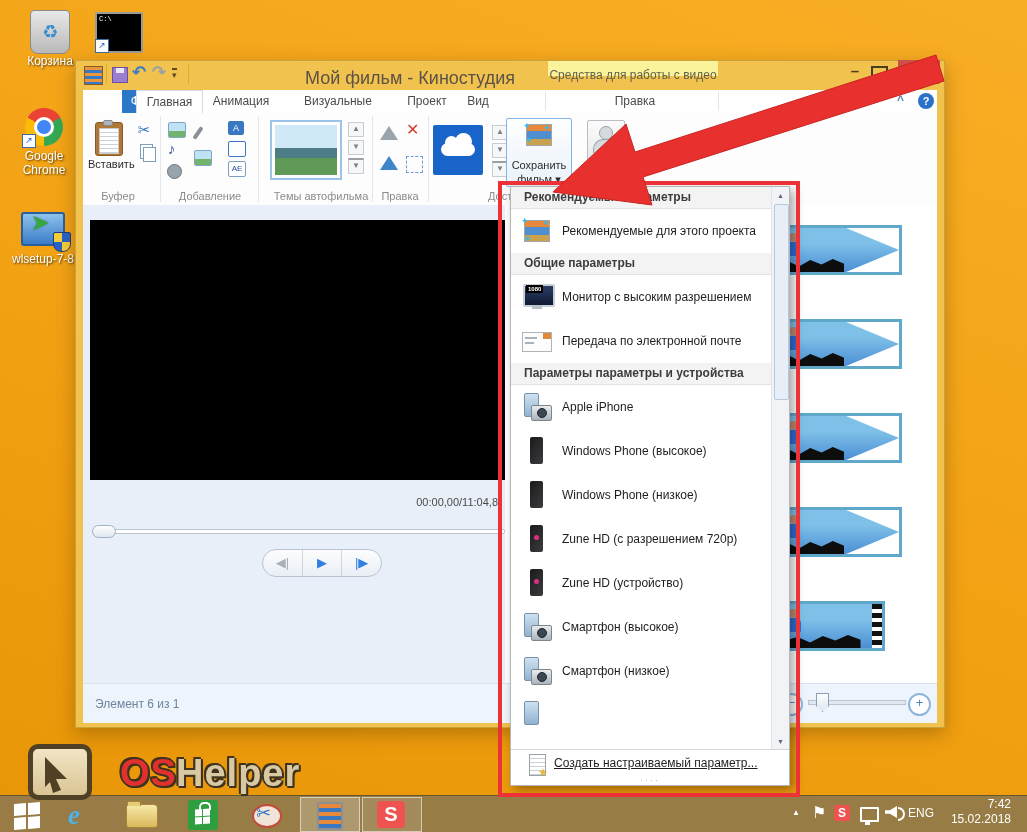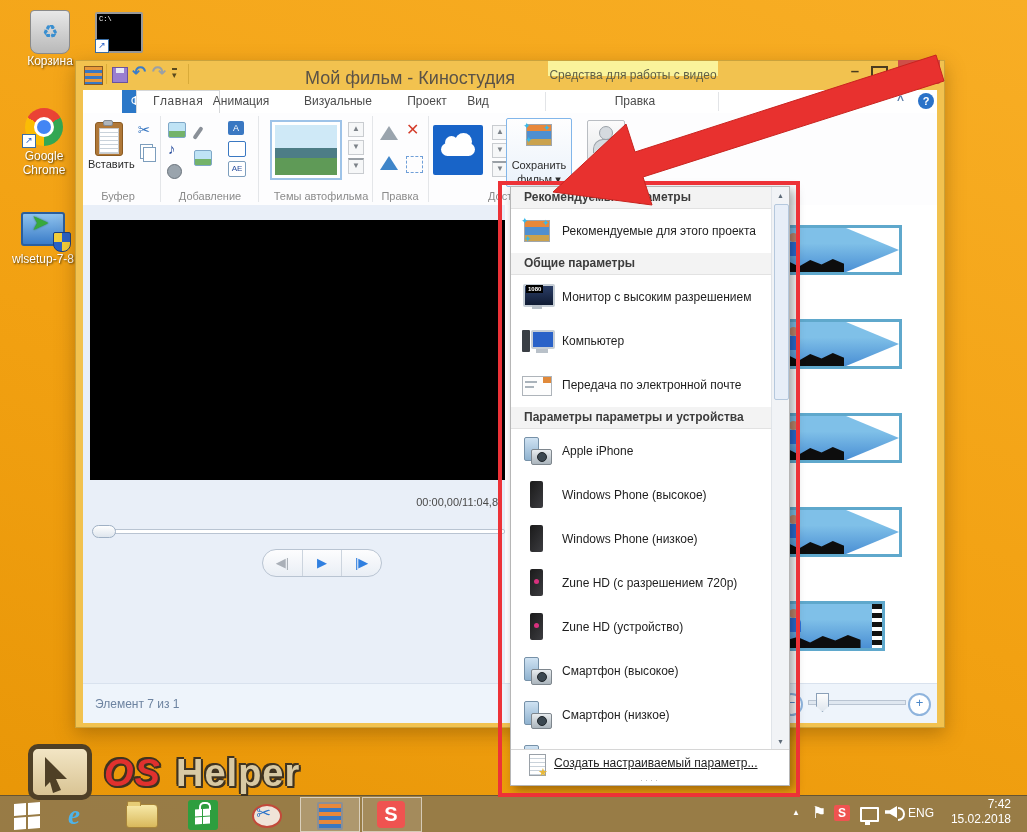--- a/index.html
+++ b/index.html
@@ -169,21 +169,21 @@
   <div class="abs" style="left:172px;top:68px;font-size:9px;color:#5a4a1e;border-top:2px solid #5a4a1e;line-height:10px;">▾</div>
   <div class="abs" style="left:188px;top:64px;width:1px;height:20px;background:#d9ab39;"></div>
   <div class="abs titlebar-text" style="left:280px;top:68px;width:260px;text-align:center;">Мой фильм - Киностудия</div>
   <div class="abs ctx-tab" style="left:548px;top:61px;width:170px;height:15px;">Средства для работы с видео</div>
   <div class="abs winbtn" style="left:843px;top:62px;font-size:15px;font-weight:bold;">–</div>
   <div class="abs" style="left:871px;top:66px;width:13px;height:11px;border:2px solid #4a3c20;"></div>
   <div class="abs closebtn" style="left:898px;top:60px;">✕</div>
 
   <div class="abs tabrow" style="left:83px;top:90px;width:854px;height:23px;"></div>
   <div class="abs tab tab-file" style="left:84px;top:90px;width:47px;height:23px;margin-left:38px;">Файл</div>
-  <div class="abs tab tab-active" style="left:136px;top:90px;width:84px;height:23px;font-family:Liberation Mono, monospace;">Главная</div>
+  <div class="abs tab tab-active" style="left:136px;top:90px;width:67px;height:23px;">Главная</div>
   <div class="abs tab" style="left:206px;top:90px;width:70px;">Анимация</div>
   <div class="abs tab" style="left:280px;top:90px;width:116px;">Визуальные эффекты</div>
   <div class="abs tab" style="left:400px;top:90px;width:54px;">Проект</div>
   <div class="abs tab" style="left:458px;top:90px;width:40px;">Вид</div>
   <div class="abs" style="left:545px;top:92px;width:1px;height:19px;background:#e2e4e7;"></div>
   <div class="abs tab" style="left:580px;top:90px;width:110px;">Правка</div>
   <div class="abs" style="left:718px;top:92px;width:1px;height:19px;background:#e2e4e7;"></div>
   <div class="abs" style="left:897px;top:93px;font-size:12px;font-weight:bold;color:#5a7ca8;">^</div>
   <div class="abs" style="left:918px;top:93px;width:16px;height:16px;border-radius:50%;background:#2a72c8;color:#fff;font-size:11px;font-weight:bold;text-align:center;line-height:16px;">?</div>
 
@@ -293,21 +293,21 @@
     </div>
   <div class="abs clip" style="left:700px;top:601px;width:185px;height:50px;">
     <div class="clip-inner"></div>
       <div class="anchor-head" style="left:48%;"></div>
       <div class="anchor-body" style="left:45%;"></div>
       <div class="wave" style="width:88%;"></div>
       <div class="filmedge"></div>
     </div>
 
   <div class="abs statusbar" style="left:83px;top:683px;width:854px;height:39px;"></div>
-  <div class="abs status-text" style="left:95px;top:697px;">Элемент 7 из 1</div>
+  <div class="abs status-text" style="left:95px;top:697px;">Элемент 6 из 1</div>
   <div class="abs zcirc" style="left:780px;top:693px;">−</div>
   <div class="abs ztrack" style="left:808px;top:700px;width:96px;"></div>
   <div class="abs zhandle" style="left:816px;top:693px;"></div>
   <div class="abs zcirc" style="left:908px;top:693px;">+</div>
 
   <div class="abs menu">
     <div class="mlist">
       <div class="mheader">Рекомендуемые параметры</div>
       <div class="mrow">
         <span class="mi ic-filmspark">
@@ -321,28 +321,20 @@
       <div class="mheader">Общие параметры</div>
       <div class="mrow">
         <span class="mi ic-1080">
             <i class="frame"></i>
             <i class="chip">1080</i>
             <i class="stand"></i>
           </span>
         <span class="mlabel">Монитор с высоким разрешением</span>
       </div>
       <div class="mrow">
-        <span class="mi ic-comp">
-            <i class="tower"></i>
-            <i class="scr"></i>
-            <i class="base"></i>
-          </span>
-        <span class="mlabel">Компьютер</span>
-      </div>
-      <div class="mrow">
         <span class="mi ic-mail">
             <i class="env"></i>
             <i class="l1"></i>
             <i class="l2"></i>
             <i class="tag"></i>
           </span>
         <span class="mlabel">Передача по электронной почте</span>
       </div>
       <div class="mheader">Параметры параметры и устройства</div>
       <div class="mrow">
@@ -464,21 +456,21 @@
   </div>
   <div class="abs tray-text" style="left:908px;top:806px;">ENG</div>
   <div class="abs tray-text" style="left:945px;top:797px;width:66px;text-align:right;">7:42</div>
   <div class="abs tray-text" style="left:935px;top:812px;width:76px;text-align:right;">15.02.2018</div>
 
   <div class="abs wm-box">
     <svg width="54" height="46" viewBox="0 0 54 46">
         <polygon points="12,38 12,8 34,30 23,30 28,41 20,44 17,33" fill="#4f4026"></polygon>
       </svg>
   </div>
-  <div class="abs wm-text" style="left:104px;top:752px;color:#e0312e;font-style:italic;">OS</div>
+  <div class="abs wm-text" style="left:120px;top:752px;color:#e0312e;">OS</div>
   <div class="abs wm-text" style="left:176px;top:752px;color:#d8c9a3;">Helper</div>
 
   <div class="abs redrect"></div>
   <svg class="abs" style="left:0;top:0;pointer-events:none;" width="1027" height="832" viewBox="0 0 1027 832">
     <polygon points="936,55 944,81 643,177 652,205 553,192 626,124 635,152" fill="#E8312F" stroke="#c8241f" stroke-width="1"></polygon>
   </svg>
 
 </div>
 
 </body></html>

